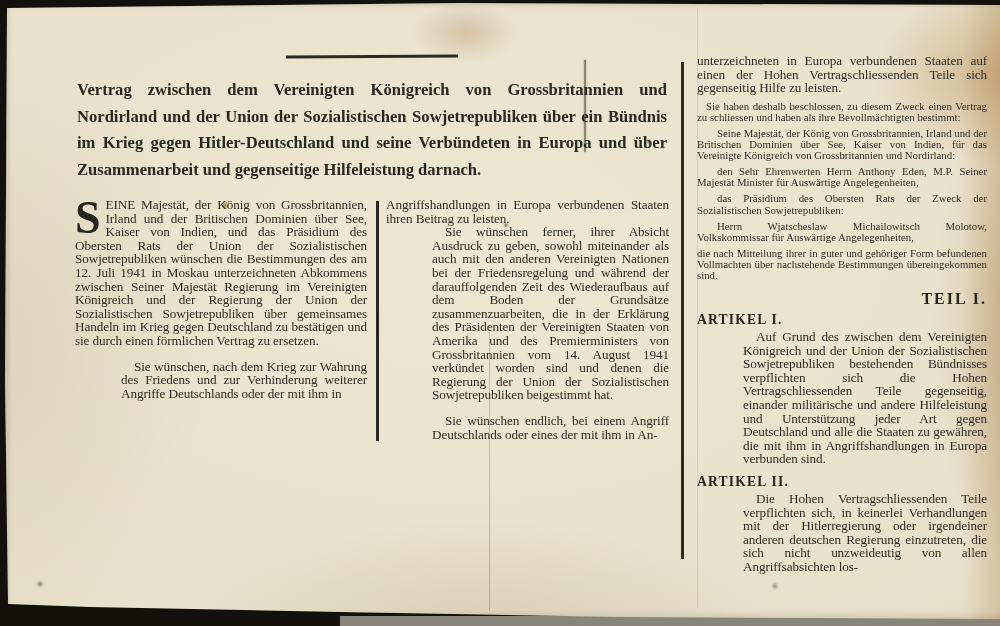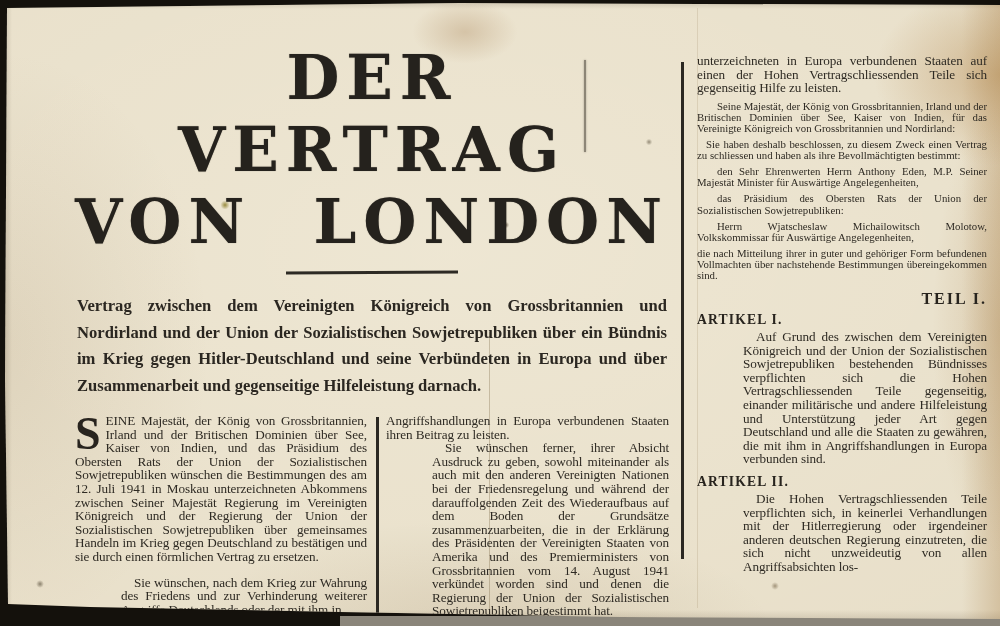--- a/index.html
+++ b/index.html
@@ -108,24 +108,20 @@
 
 <div class="edge-strip"></div>
 
 <div class="paper">
 
   <div class="crease crease-a"></div>
   <div class="crease crease-b"></div>
   <div class="crease crease-c"></div>
 
   <section class="left-section">
-    <div class="headline">
-      <div>DER VERTRAG</div>
-      <div>VON LONDON</div>
-    </div>
     <div class="title-rule"></div>
     <p class="standfirst">Vertrag zwischen dem Vereinigten Königreich von Grossbritannien und Nordirland und der Union der Sozialistischen Sowjetrepubliken über ein Bündnis im Krieg gegen Hitler-Deutschland und seine Verbündeten in Europa und über Zusammenarbeit und gegenseitige Hilfeleistung darnach.</p>
 
     <div class="columns">
       <div class="col col-1">
         <p><span class="dropcap">S</span><span>EINE Majestät, der König von Grossbritannien, Irland und der Britischen Dominien über See, Kaiser von Indien, und das Präsidium des Obersten Rats der Union der Sozialistischen Sowjetrepubliken wünschen die Bestimmungen des am 12. Juli 1941 in Moskau unterzeichneten Abkommens zwischen Seiner Majestät Regierung im Vereinigten Königreich und der Regierung der Union der Sozialistischen Sowjetrepubliken über gemeinsames Handeln im Krieg gegen Deutschland zu bestätigen und sie durch einen förmlichen Vertrag zu ersetzen.</span></p>
         <p class="gap-top indent">Sie wünschen, nach dem Krieg zur Wahrung des Friedens und zur Verhinderung weiterer Angriffe Deutschlands oder der mit ihm in</p>
       </div>
       <div class="col-sep"></div>
       <div class="col col-2">
@@ -133,24 +129,24 @@
         <p class="indent">Sie wünschen ferner, ihrer Absicht Ausdruck zu geben, sowohl miteinander als auch mit den anderen Vereinigten Nationen bei der Friedensregelung und während der darauffolgenden Zeit des Wiederaufbaus auf dem Boden der Grundsätze zusammenzuarbeiten, die in der Erklärung des Präsidenten der Vereinigten Staaten von Amerika und des Premierministers von Grossbritannien vom 14. August 1941 verkündet worden sind und denen die Regierung der Union der Sozialistischen Sowjetrepubliken beigestimmt hat.</p>
         <p class="gap-top indent">Sie wünschen endlich, bei einem Angriff Deutschlands oder eines der mit ihm in An-</p>
       </div>
     </div>
   </section>
 
   <div class="main-divider"></div>
 
   <section class="col-3">
     <p>unterzeichneten in Europa verbundenen Staaten auf einen der Hohen Vertragschliessenden Teile sich gegenseitig Hilfe zu leisten.</p>
+    <p class="small in1">Sie haben deshalb beschlossen, zu diesem Zweck einen Vertrag zu schliessen und haben als ihre Bevollmächtigten bestimmt:</p>
     <p class="small in2">Seine Majestät, der König von Grossbritannien, Irland und der Britischen Dominien über See, Kaiser von Indien, für das Vereinigte Königreich von Grossbritannien und Nordirland:</p>
-    <p class="small in1">Sie haben deshalb beschlossen, zu diesem Zweck einen Vertrag zu schliessen und haben als ihre Bevollmächtigten bestimmt:</p>
     <p class="small in2">den Sehr Ehrenwerten Herrn Anthony Eden, M.P. Seiner Majestät Minister für Auswärtige Angelegenheiten,</p>
-    <p class="small in2">das Präsidium des Obersten Rats der Union der Sozialistischen Sowjetrepubliken:</p>
+    <p class="small in2">das Präsidium des Obersten Rats der Zweck der Sozialistischen Sowjetrepubliken:</p>
     <p class="small in2">Herrn Wjatscheslaw Michailowitsch Molotow, Volkskommissar für Auswärtige Angelegenheiten,</p>
     <p class="small last-small">die nach Mitteilung ihrer in guter und gehöriger Form befundenen Vollmachten über nachstehende Bestimmungen übereingekommen sind.</p>
 
     <h2 class="teil-heading">TEIL I.</h2>
 
     <h3 class="artikel-heading">ARTIKEL I.</h3>
     <p class="indent art-body">Auf Grund des zwischen dem Vereinigten Königreich und der Union der Sozialistischen Sowjetrepubliken bestehenden Bündnisses verpflichten sich die Hohen Vertragschliessenden Teile gegenseitig, einander militärische und andere Hilfeleistung und Unterstützung jeder Art gegen Deutschland und alle die Staaten zu gewähren, die mit ihm in Angriffshandlungen in Europa verbunden sind.</p>
 
     <h3 class="artikel-heading">ARTIKEL II.</h3>
     <p class="indent art-body">Die Hohen Vertragschliessenden Teile verpflichten sich, in keinerlei Verhandlungen mit der Hitlerregierung oder irgendeiner anderen deutschen Regierung einzutreten, die sich nicht unzweideutig von allen Angriffsabsichten los-</p>

